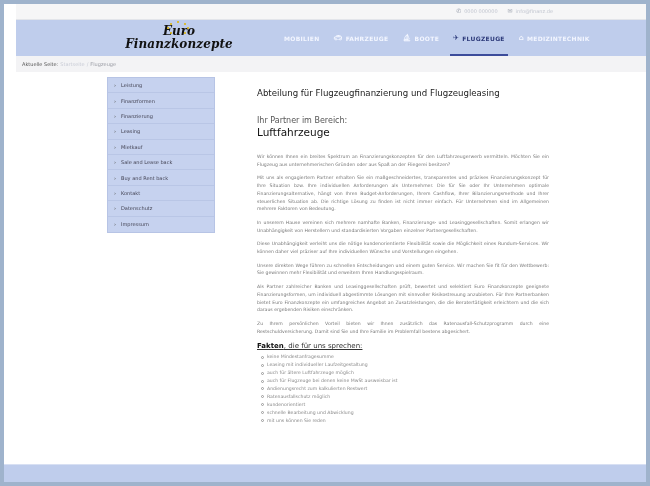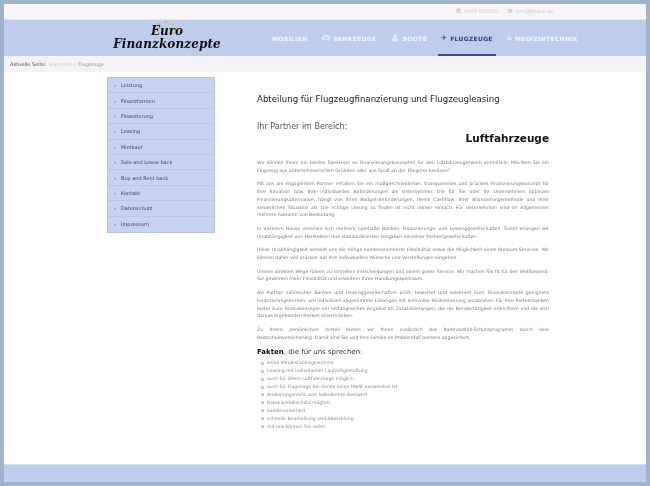--- a/index.html
+++ b/index.html
@@ -1,18 +1,18 @@
 <!DOCTYPE html>
 <html><head>
 <meta charset="utf-8">
 <style>
   * { box-sizing: border-box; margin: 0; padding: 0; }
   html, body { width: 650px; height: 486px; overflow: hidden; }
   body { background: #9fb3cc; font-family: "DejaVu Sans", "Liberation Sans", sans-serif; }
-  .frame { position: absolute; left: 4px; top: 4px; width: 642px; height: 478px; background: #fff; overflow: hidden; }
+  .frame { position: absolute; left: 4px; top: 4px; width: 642px; height: 478px; background: #fff; overflow: hidden; padding-left: 12px; }
   .topbar { height: 16px; background: #f6f6f7; border-bottom: 1px solid #e3e5ea; position: relative; }
   .topbar .contact { position: absolute; right: 93px; top: 3px; display: flex; gap: 10px; font-size: 5px; color: #c2c6d0; }
   .topbar .contact span { display: inline-flex; align-items: center; gap: 3px; }
   .topbar .ico { font-size: 6px; color: #9aa0ad; }
   .header { height: 36px; background: #bfcdec; position: relative; }
   .logo { position: absolute; left: 107px; top: 1px; width: 112px; text-align: center; font-family: "DejaVu Serif", "Liberation Serif", serif; font-weight: bold; font-style: italic; color: #111; line-height: 1; }
   .logo .l1 { font-size: 12px; display: block; margin-top: 4px; }
   .logo .l2 { font-size: 12px; display: block; margin-top: 1px; letter-spacing: 0.1px; }
   .logo .stars { position: absolute; left: 40px; top: 0; width: 30px; height: 14px; }
   .logo .stars i { position: absolute; width: 2px; height: 2px; background: #e0b400; border-radius: 50%; }
@@ -22,27 +22,27 @@
   .nav .item.active { color: #2d3a7a; }
   .nav .item.active::after { content: ""; position: absolute; left: 4px; right: 4px; bottom: 0; height: 2px; background: #3c4c9b; }
   .crumbs { height: 16px; background: #f3f3f5; font-size: 5px; color: #555; padding-left: 6px; display: flex; align-items: center; gap: 2px; }
   .crumbs .home { color: #c9ccd6; }
   .crumbs .sep { color: #c9ccd6; }
   .crumbs .cur { color: #9a9ca4; }
   .sidebar { position: absolute; left: 103px; top: 73px; width: 108px; background: #c6d2ef; border: 1px solid #b7c4e5; }
   .sidebar .sitem { height: 15.4px; font-size: 5px; color: #445; display: flex; align-items: center; padding-left: 6px; gap: 5px; border-bottom: 1px solid #b9c6e6; }
   .sidebar .sitem:last-child { border-bottom: none; }
   .sidebar .sitem .chev { font-size: 5px; color: #555; }
-  .content { position: absolute; left: 253px; top: 85px; width: 292px; color: #333; }
+  .content { position: absolute; left: 253px; top: 79px; width: 292px; color: #333; }
   .content h1 { font-size: 8.6px; font-weight: normal; color: #222; margin-top: 5px; }
   .content .sub { font-size: 8px; color: #555; margin-top: 18px; }
-  .content h2 { font-size: 10.5px; font-weight: bold; color: #111; margin-top: 1px; text-align: right; }
+  .content h2 { font-size: 10.5px; font-weight: normal; color: #111; margin-top: 1px; }
   .content .p { font-size: 4.6px; line-height: 7.7px; color: #777; margin-top: 6px; text-align: justify; }
   .content .p:first-of-type { margin-top: 15px; }
-  .content .facts-title { font-size: 7px; color: #333; margin-top: 7px; }
+  .content .facts-title { font-size: 7px; color: #333; margin-top: 7px; text-decoration: underline; }
   .content .facts-title b { color: #111; }
   .facts { list-style: none; margin-top: 3px; padding-left: 4px; }
   .facts li { font-size: 4.6px; line-height: 7.9px; color: #888; display: flex; gap: 3px; align-items: center; }
   .facts li .bullet { width: 3px; height: 3px; border: 0.6px solid #999; border-radius: 50%; display: inline-block; }
   .footer { position: absolute; left: 0; right: 0; bottom: 0; height: 18px; background: #bfcdec; border-top: 1px solid #d8e0f3; }
 </style>
 </head>
 <body>
 
 <div class="frame">

